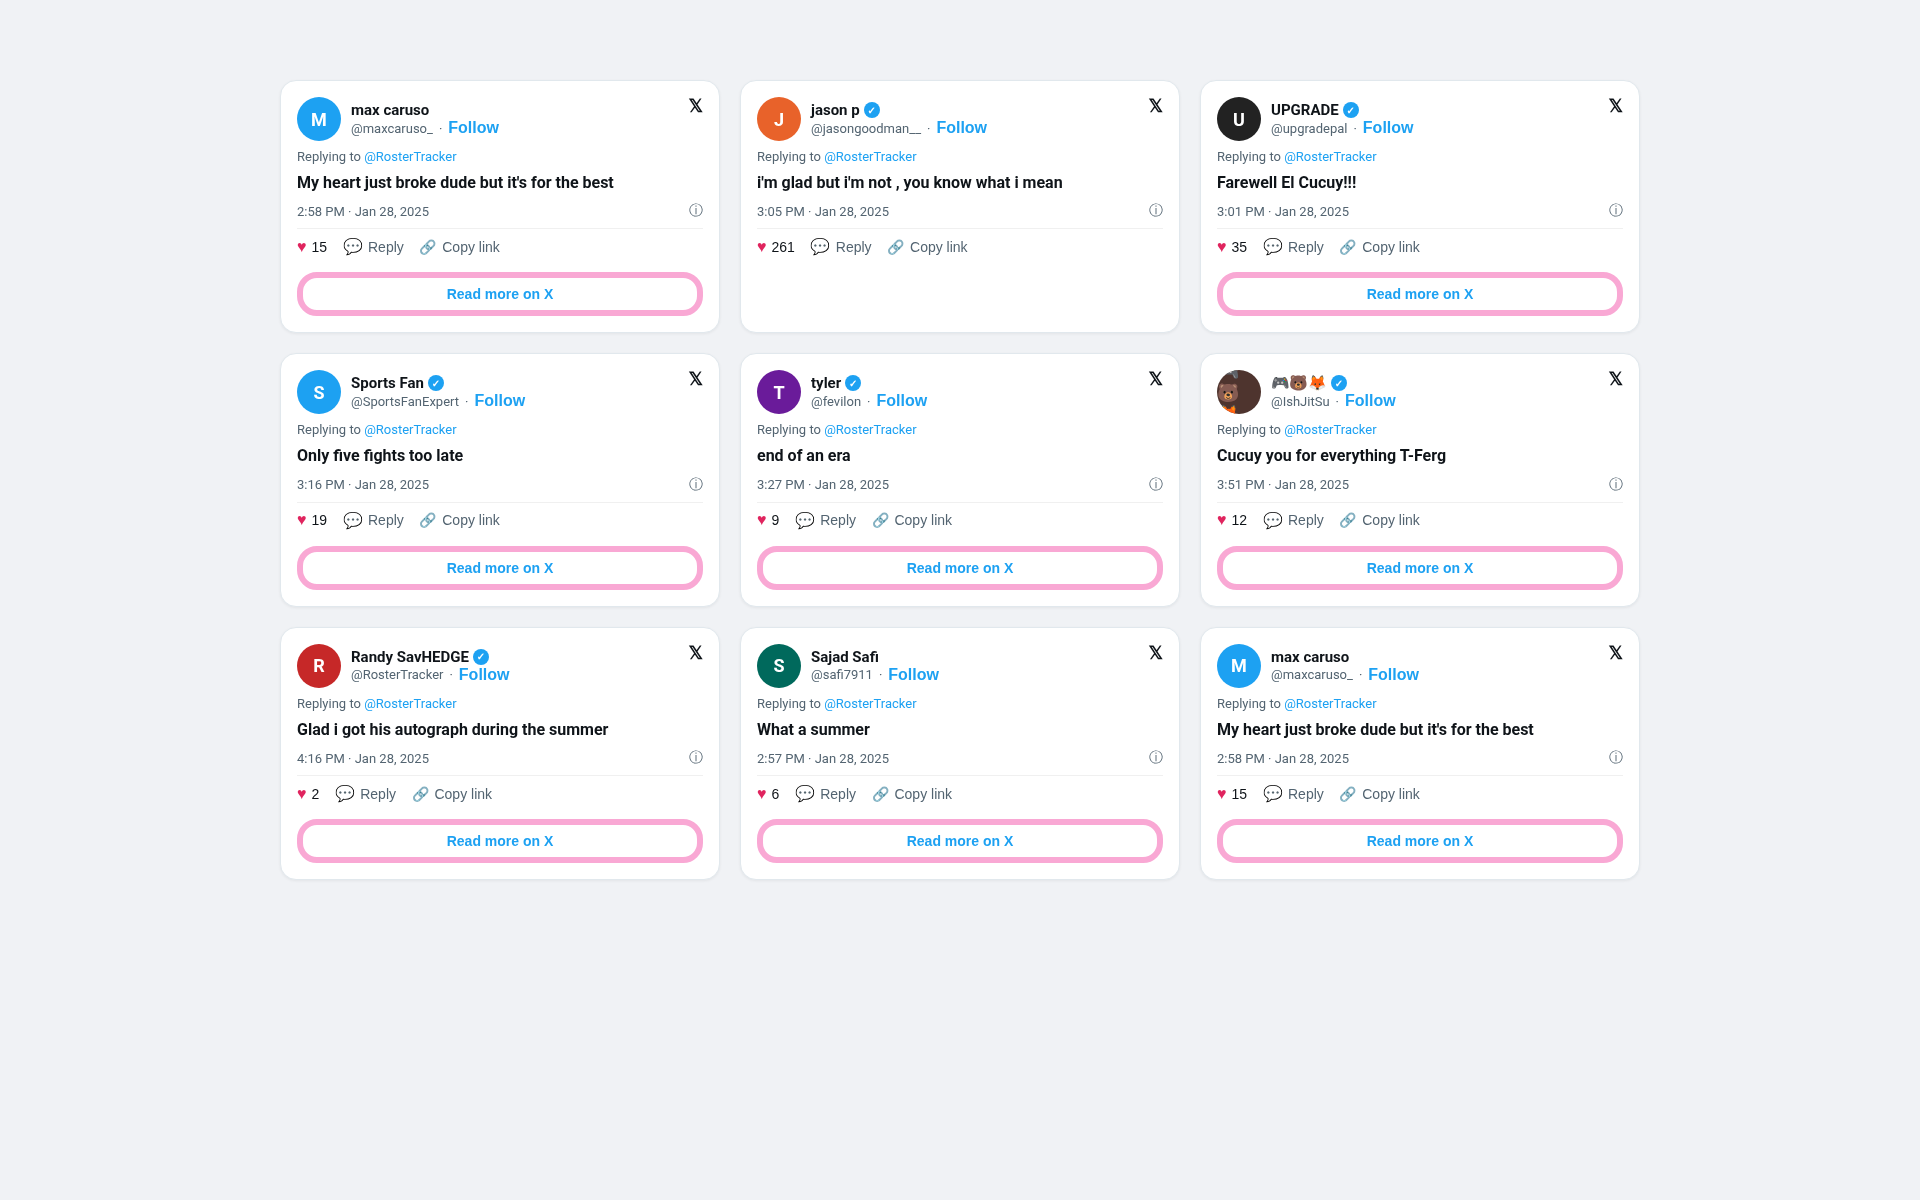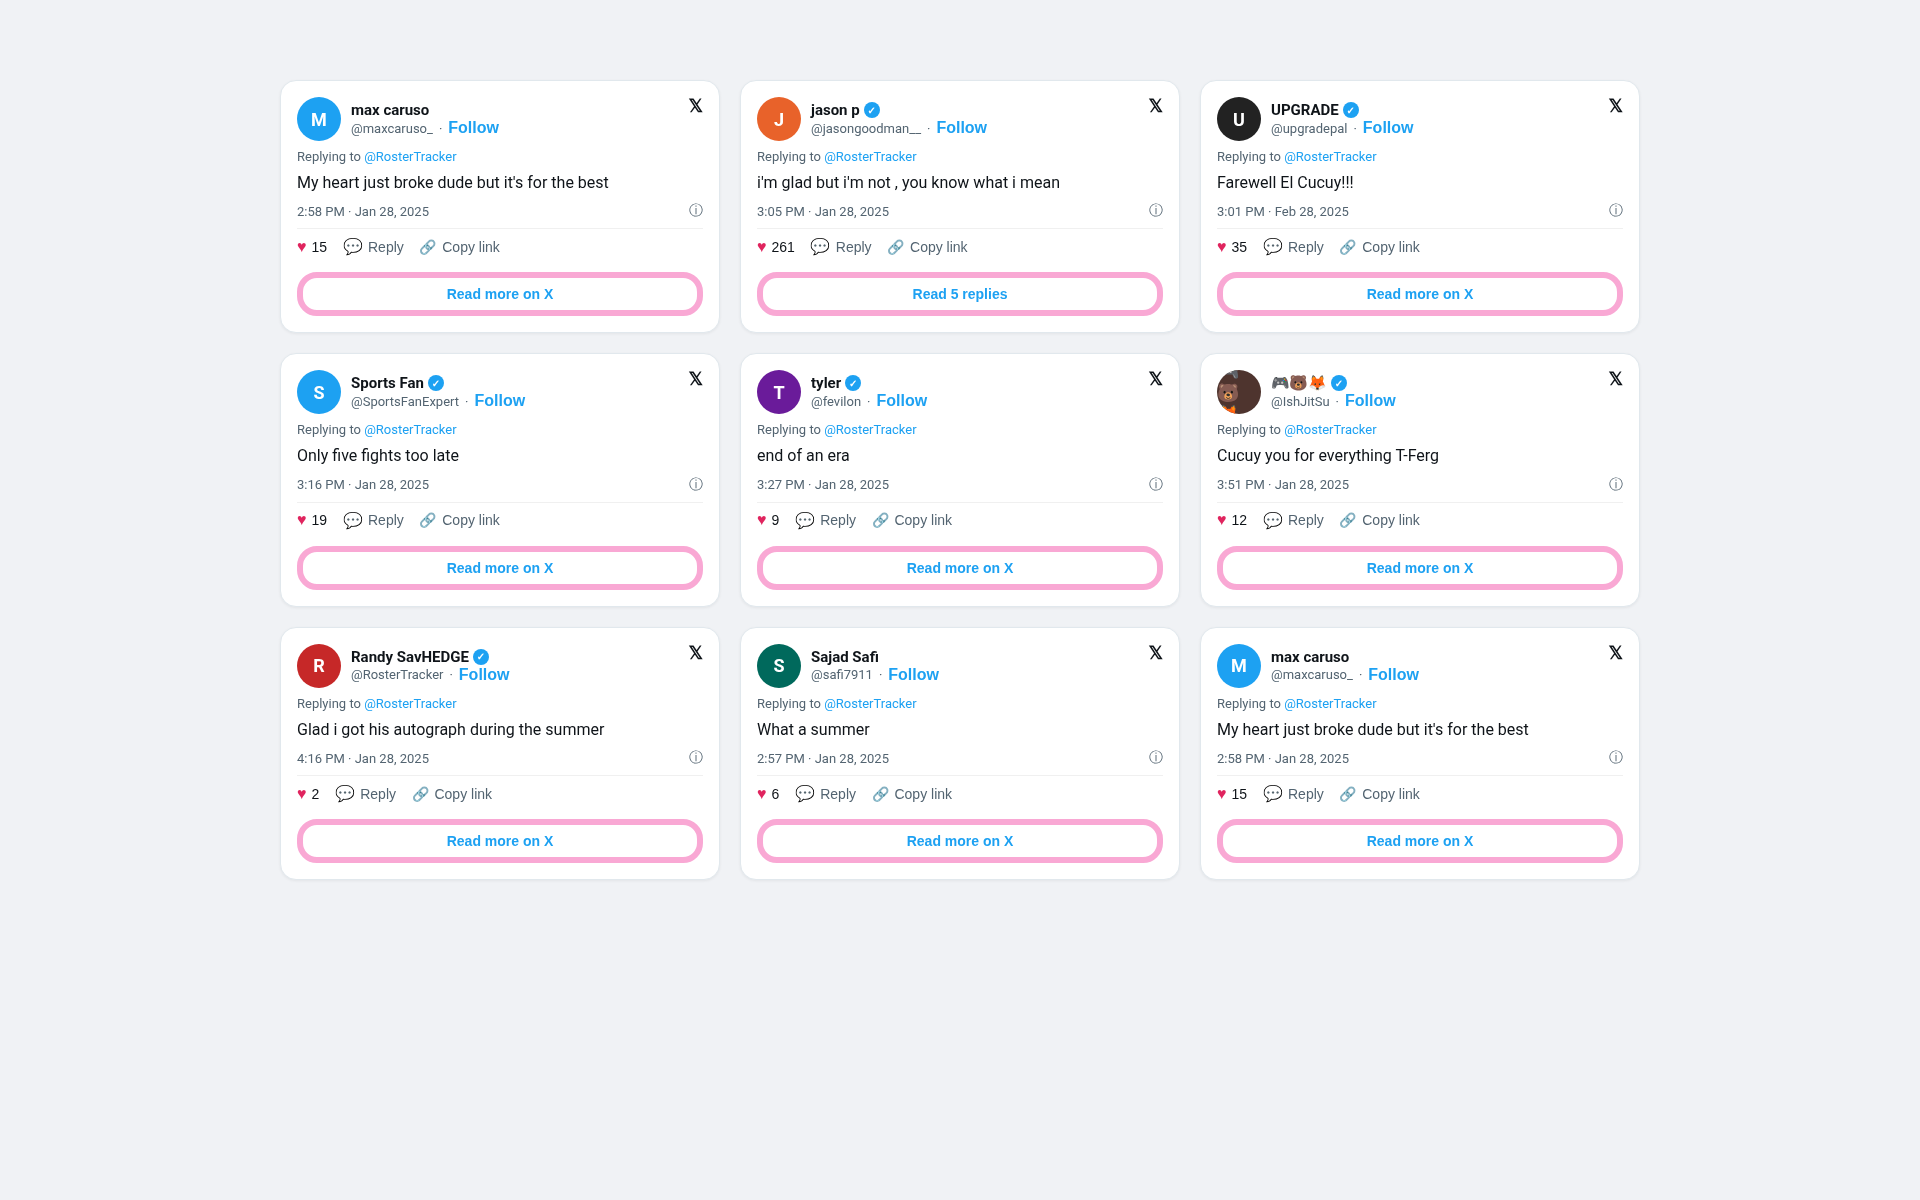--- a/index.html
+++ b/index.html
@@ -100,21 +100,21 @@
     }
     .replying-to {
       font-size: 13px;
       color: #536471;
     }
     .replying-to span { color: #1da1f2; }
     .tweet-text {
       font-size: 16px;
       color: #0f1419;
       line-height: 1.4;
-      font-weight: 400;
+      font-weight: 700;
     }
     .tweet-time {
       font-size: 13px;
       color: #536471;
       display: flex;
       align-items: center;
       justify-content: space-between;
     }
     .tweet-actions {
       display: flex;
@@ -252,21 +252,20 @@
       </button>
       <button class="action-btn">
         <span class="reply-icon">💬</span>
         <span>Reply</span>
       </button>
       <button class="action-btn">
         <span class="link-icon">🔗</span>
         <span>Copy link</span>
       </button>
     </div>
-    <button class="read-more-btn">Read 5 replies</button>
   </div>
     <div class="tweet-card">
     <div class="tweet-header">
       <div class="tweet-user">
         <div class="avatar" style="background:#222; font-size: 18px">
           U
         </div>
         <div class="user-info">
           <div class="user-name">
             <span>UPGRADE</span>
@@ -279,21 +278,21 @@
           </div>
         </div>
       </div>
       <span class="x-icon">𝕏</span>
     </div>
     <div class="replying-to">
       Replying to <span>@RosterTracker</span>
     </div>
     <div class="tweet-text">Farewell El Cucuy!!!</div>
     <div class="tweet-time">
-      <span>3:01 PM · Feb 28, 2025</span>
+      <span>3:01 PM · Jan 28, 2025</span>
       <span class="info-icon">ⓘ</span>
     </div>
     <div class="tweet-actions">
       <button class="action-btn">
         <span class="heart-icon">♥</span>
         <span class="like-count">35</span>
       </button>
       <button class="action-btn">
         <span class="reply-icon">💬</span>
         <span>Reply</span>

